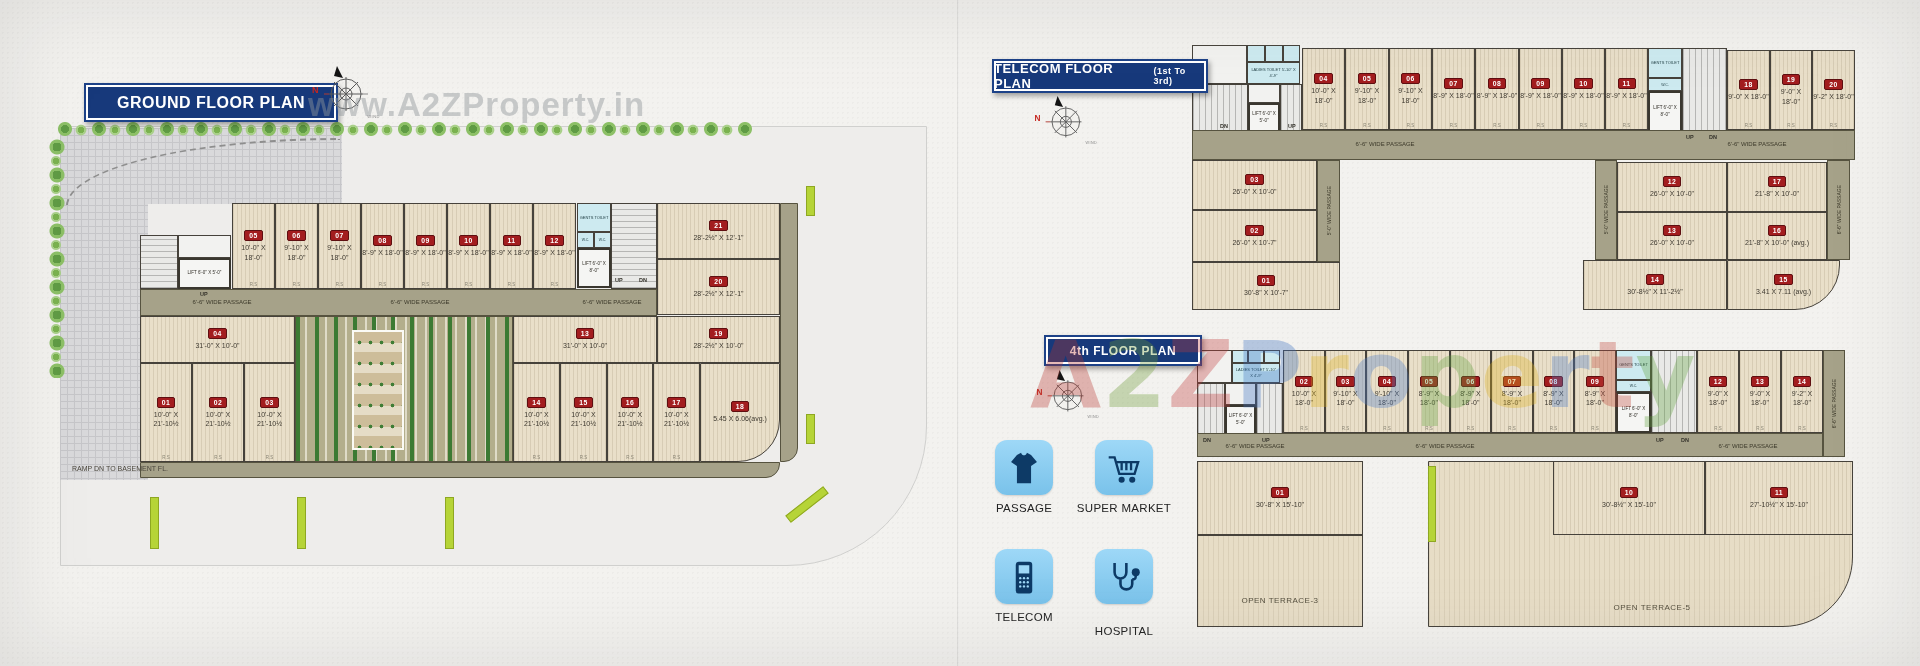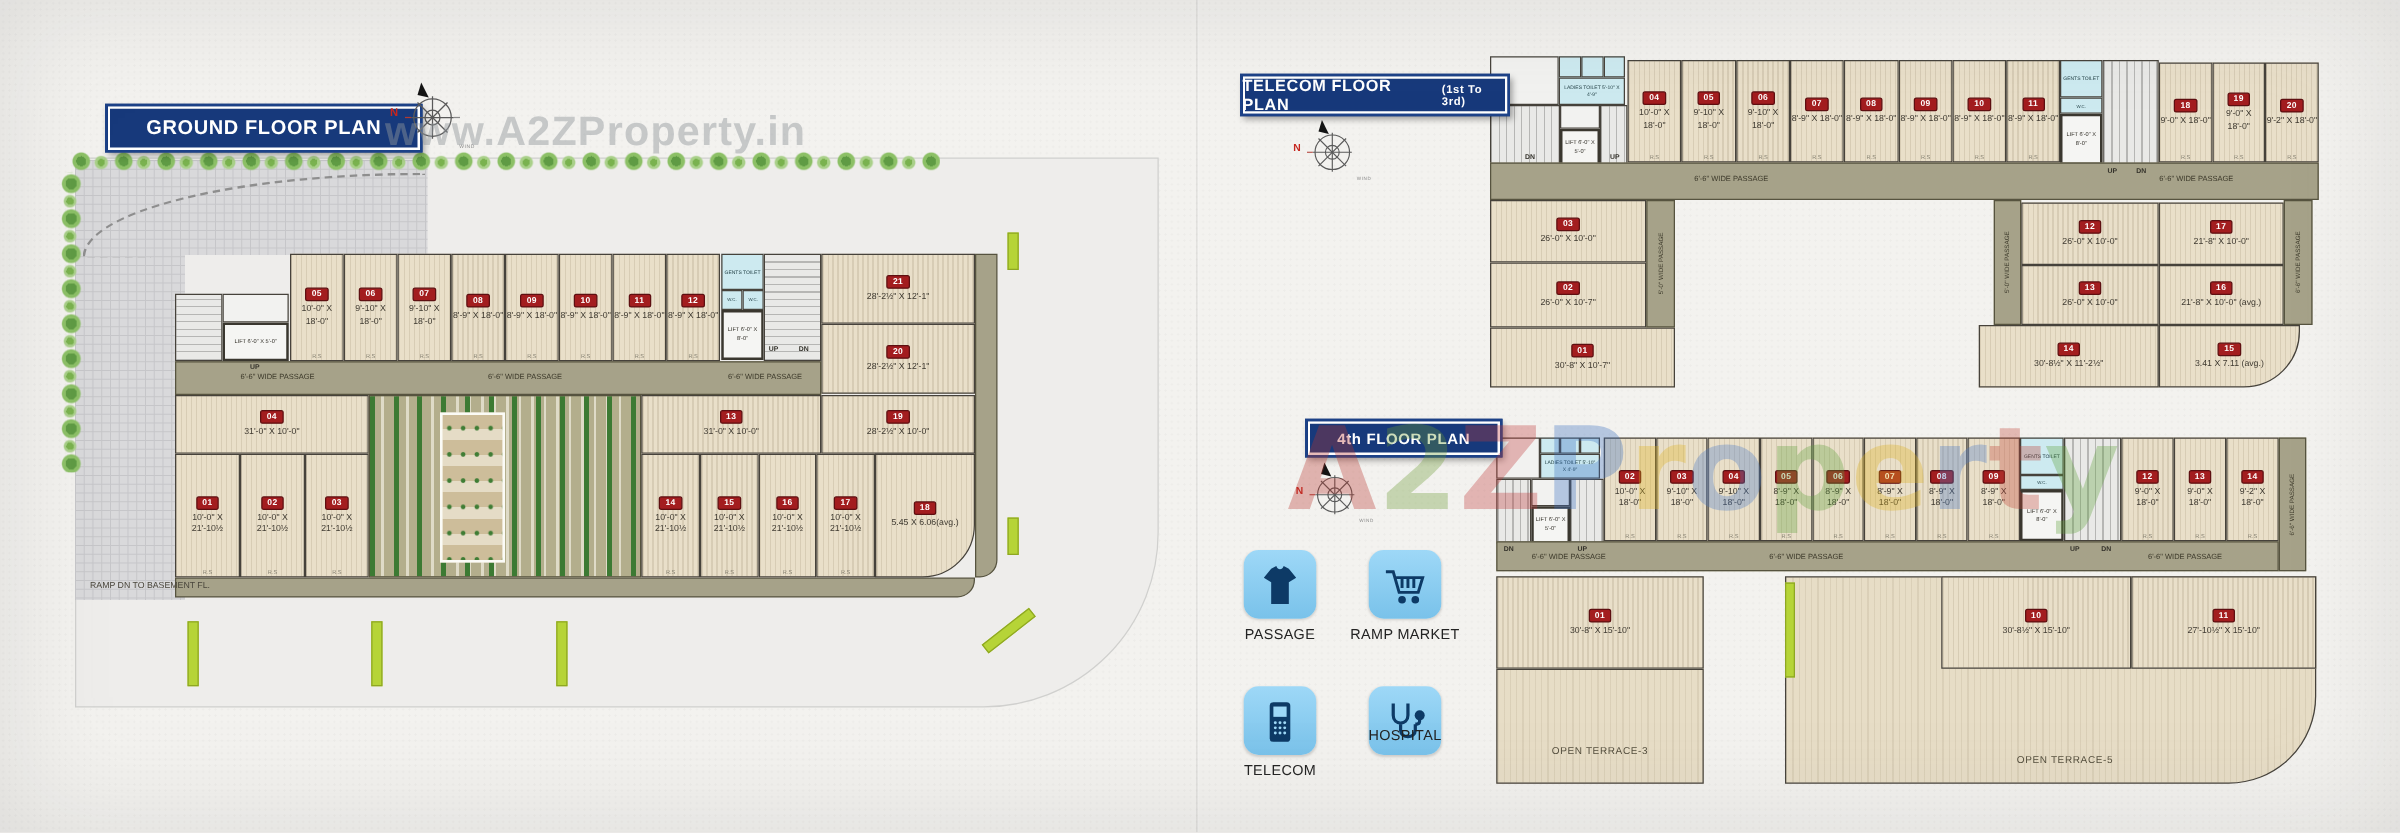--- a/index.html
+++ b/index.html
@@ -467,23 +467,23 @@
       <svg viewBox="0 0 34 34" width="40" height="40">
           <g fill="none" stroke="#0d3a66" stroke-width="2.2">
             <path d="M9 5 V13 C9 20 19 20 19 13 V5"></path>
             <path d="M14 19 V23 C14 29 24 29 24 23 V19"></path>
             <path d="M24 19 C27 19 27 18 27 15"></path>
           </g>
           <circle cx="27" cy="13" r="3.4" fill="#0d3a66"></circle>
         </svg>
     </div>
     <span class="legend-label" style="left:1024px;top:502px">PASSAGE</span>
-    <span class="legend-label" style="left:1124px;top:502px">RAMP MARKET</span>
+    <span class="legend-label" style="left:1124px;top:502px">SUPER MARKET</span>
     <span class="legend-label" style="left:1024px;top:611px">TELECOM</span>
-    <span class="legend-label" style="left:1124px;top:583px">HOSPITAL</span>
+    <span class="legend-label" style="left:1124px;top:625px">HOSPITAL</span>
 
     <div class="cell" style="left:1197px;top:350px;width:35px;height:33px"></div>
     <div class="wc" style="left:1232px;top:350px;width:16px;height:13px"></div>
     <div class="wc" style="left:1248px;top:350px;width:16px;height:13px"></div>
     <div class="wc" style="left:1264px;top:350px;width:16px;height:13px"></div>
     <div class="cyan" style="left:1232px;top:363px;width:48px;height:20px">
         <span>LADIES TOILET 5'-10" X 4'-9"</span>
       </div>
     <div class="stairs v" style="left:1197px;top:383px;width:28px;height:52px"></div>
     <div class="cell" style="left:1225px;top:383px;width:31px;height:22px"></div>

